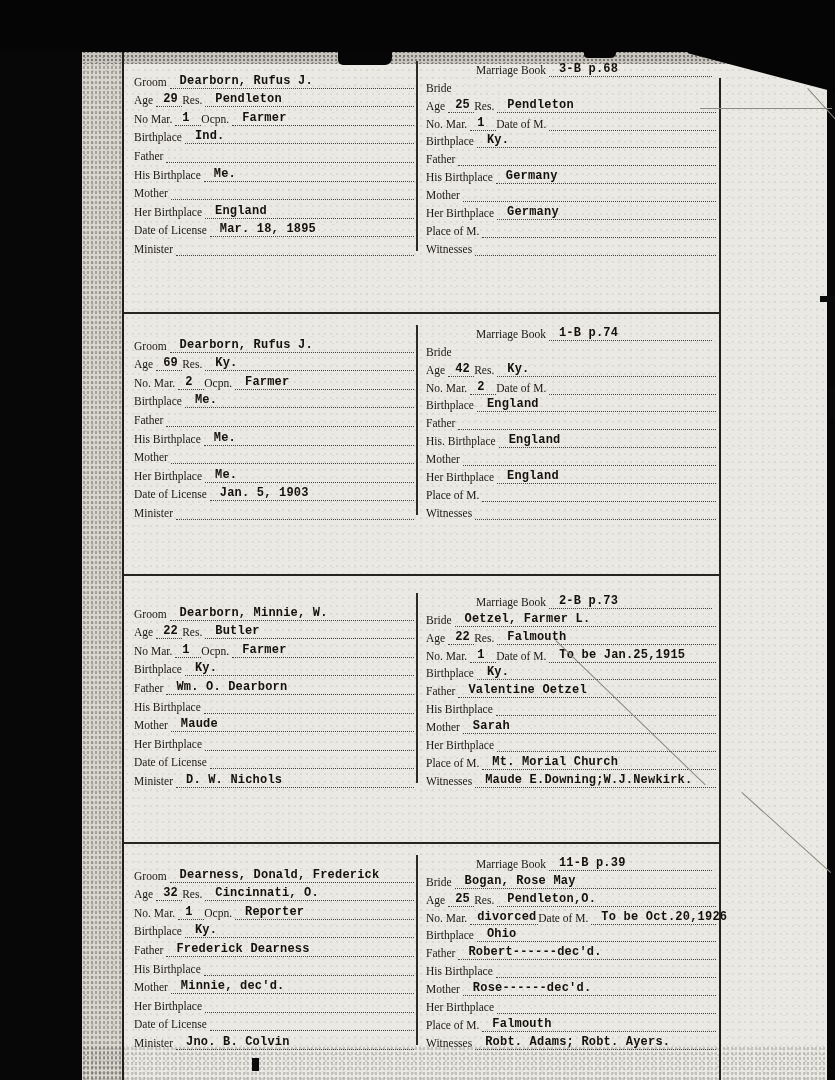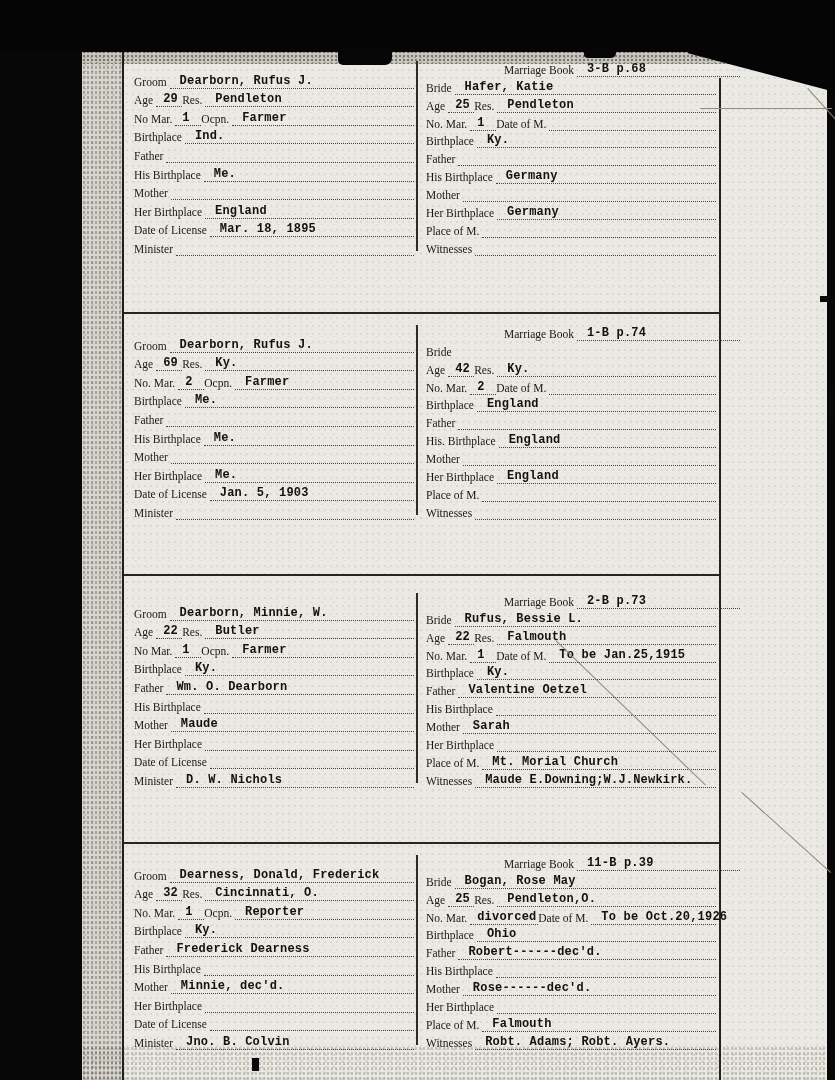--- a/index.html
+++ b/index.html
@@ -38,21 +38,21 @@
   .scratch{position:absolute;height:1px;background:#8a877d;transform-origin:left top;}
   .edge-mark{position:absolute;background:#0a0a0a;}
   
   .card{position:absolute;left:44px;width:592px;height:198px;}
   .card .divider{position:absolute;left:290px;top:3px;bottom:5px;width:2px;background:#2c2b26;}
   .col{position:absolute;}
   .col.groom{left:8px;top:12px;width:280px;}
   .col.bride{left:300px;top:1px;width:290px;}
   .row{display:flex;align-items:flex-end;height:18.6px;position:relative;}
   .col.bride .row{height:17.9px;}
-  .row.header{width:236px;margin-left:78px;}
+  .row.header{width:236px;margin-left:50px;}
   .lbl{font:11.5px "Liberation Serif",serif;color:#1b1812;white-space:nowrap;
        padding-right:3px;line-height:13px;}
   .dotline{border-bottom:1.6px dotted #45423a;position:relative;height:13px;display:block;}
   .dotline.fill{flex:1 1 auto;min-width:0;}
   .val{font-family:"Liberation Mono",monospace;font-size:12px;font-weight:600;color:#14110b;
        white-space:nowrap;position:absolute;left:10px;bottom:0px;letter-spacing:.2px;}
   .dotline.gap .val{left:7px;margin-top:48px;}
 </style>
 </head>
 <body>
@@ -142,23 +142,20 @@
           <div class="divider"></div>
           <div class="col bride">
             <div class="row header">
               <span class="lbl">Marriage Book</span>
               <span class="dotline fill">
                 <span class="val">3-B  p.68</span>
               </span>
             </div>
             <div class="row">
               <span class="lbl">Bride</span>
-              <span class="dotline fill">
-                <span class="val">Hafer, Katie</span>
-              </span>
             </div>
             <div class="row">
               <span class="lbl">Age</span>
               <span class="dotline gap" style="flex: 0 0 26px;">
                 <span class="val">25</span>
               </span>
               <span class="lbl">Res.</span>
               <span class="dotline fill">
                 <span class="val">Pendleton</span>
               </span>
@@ -438,21 +435,21 @@
           <div class="col bride">
             <div class="row header">
               <span class="lbl">Marriage Book</span>
               <span class="dotline fill">
                 <span class="val">2-B  p.73</span>
               </span>
             </div>
             <div class="row">
               <span class="lbl">Bride</span>
               <span class="dotline fill">
-                <span class="val">Rufus, Bessie L.</span>
+                <span class="val">Oetzel, Farmer L.</span>
               </span>
             </div>
             <div class="row">
               <span class="lbl">Age</span>
               <span class="dotline gap" style="flex: 0 0 26px;">
                 <span class="val">22</span>
               </span>
               <span class="lbl">Res.</span>
               <span class="dotline fill">
                 <span class="val">Falmouth</span>

